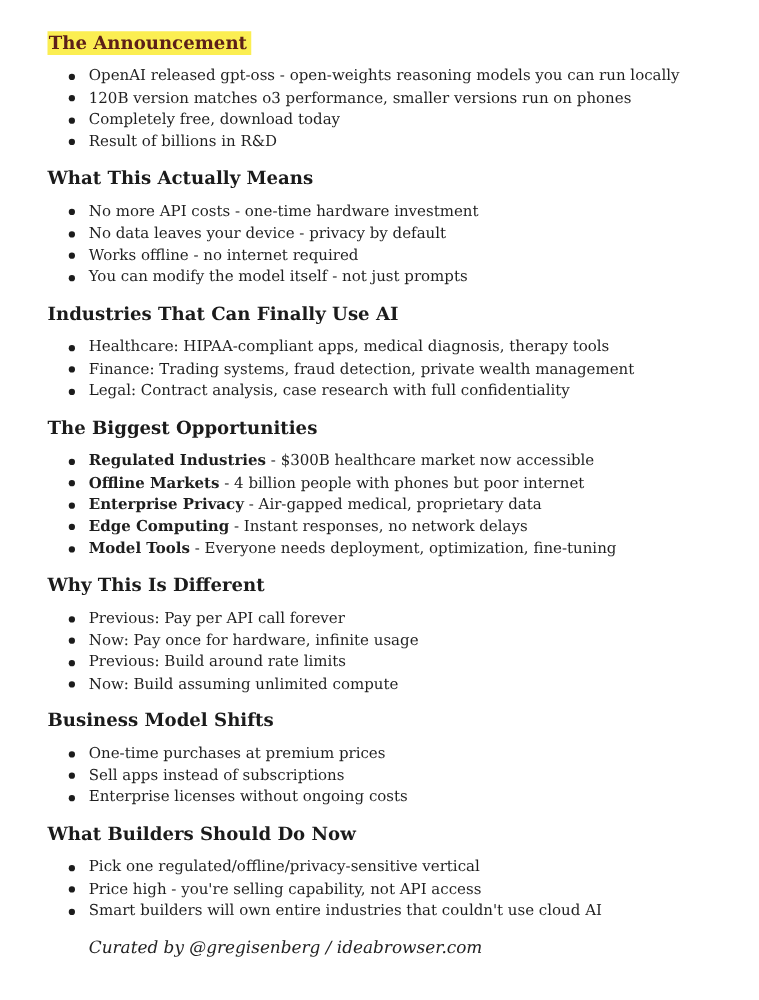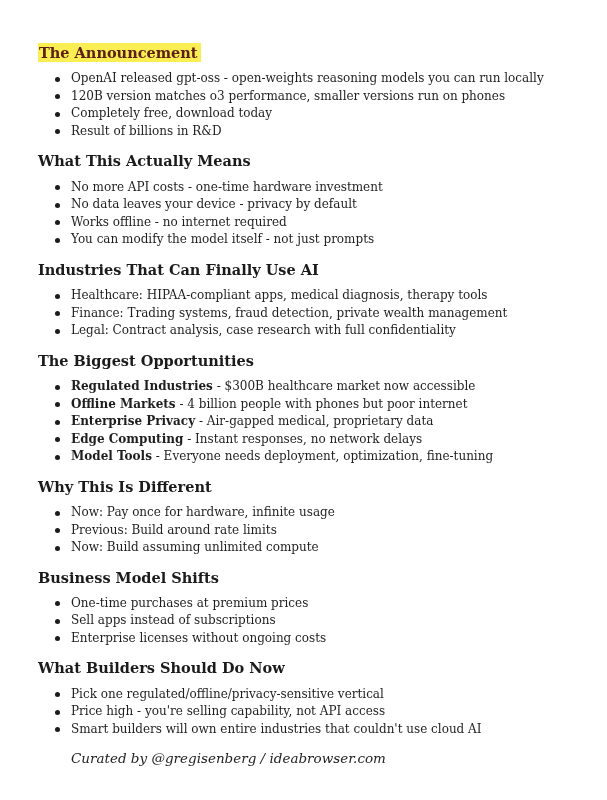--- a/index.html
+++ b/index.html
@@ -12,21 +12,21 @@
     height: 800px;
     overflow: hidden;
     font-family: "DejaVu Serif", serif;
     color: #1e1e1e;
     -webkit-font-smoothing: antialiased;
   }
   .page {
     box-sizing: border-box;
     width: 607px;
     height: 680px;
-    padding: 44px 28px 0 38px;
+    padding: 26px 28px 0 38px;
     background: #ffffff;
   }
   h2 {
     font-size: 14.5px;
     line-height: 17.4px;
     font-weight: bold;
     color: #1b1b1b;
     margin: 0 0 9px 0;
   }
   section {
@@ -111,20 +111,21 @@
       <li><span class="lead">Offline Markets</span><span> - 4 billion people with phones but poor internet</span></li>
       <li><span class="lead">Enterprise Privacy</span><span> - Air-gapped medical, proprietary data</span></li>
       <li><span class="lead">Edge Computing</span><span> - Instant responses, no network delays</span></li>
       <li><span class="lead">Model Tools</span><span> - Everyone needs deployment, optimization, fine-tuning</span></li>
     </ul>
   </section>
 
   <section>
     <h2>Why This Is Different</h2>
     <ul>
+      <li>Previous: Pay per API call forever</li>
       <li>Now: Pay once for hardware, infinite usage</li>
       <li>Previous: Build around rate limits</li>
       <li>Now: Build assuming unlimited compute</li>
     </ul>
   </section>
 
   <section>
     <h2>Business Model Shifts</h2>
     <ul>
       <li>One-time purchases at premium prices</li>

